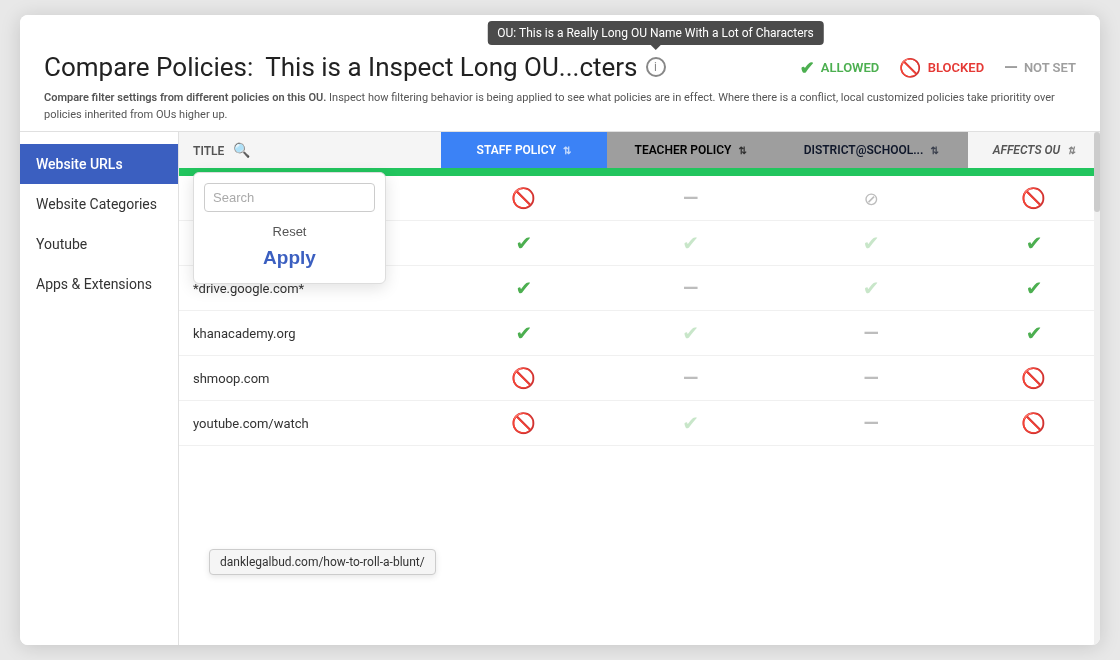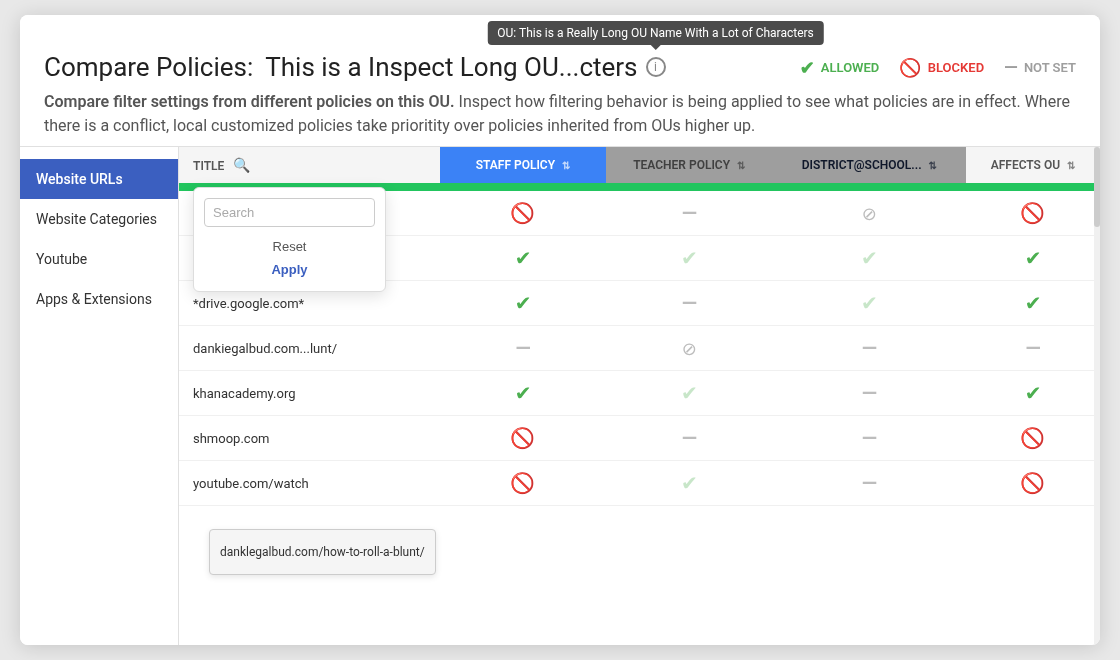--- a/index.html
+++ b/index.html
@@ -91,21 +91,21 @@
       gap: 6px;
       font-weight: 600;
     }
     .legend-allowed { color: #4caf50; }
     .legend-blocked { color: #e53935; }
     .legend-notset { color: #9e9e9e; }
     .check-icon { color: #4caf50; font-size: 18px; }
     .block-icon { color: #e53935; font-size: 18px; }
     .dash-icon { color: #9e9e9e; font-size: 18px; }
     .header-desc {
-      font-size: 16px;
+      font-size: 11px;
       color: #555;
       line-height: 1.5;
     }
     .header-desc strong { font-weight: 600; }
     .content {
       display: flex;
       flex: 1;
       overflow: hidden;
     }
     .sidebar {
@@ -156,33 +156,34 @@
       min-width: 220px;
       position: relative;
     }
     th.staff-col {
       background: #3b82f6;
       color: #fff;
       min-width: 140px;
     }
     th.teacher-col {
       background: #9e9e9e;
-      color: #404040;
+      color: #000000;
       text-align: center;
       min-width: 140px;
     }
     th.district-col {
       background: #9e9e9e;
       color: #0f172a;
       text-align: center;
       min-width: 140px;
     }
     th.affects-col {
       text-align: center;
       min-width: 110px;
+      font-style: italic;
     }
     th .sort-arrows {
       display: inline-block;
       margin-left: 4px;
       color: inherit;
       opacity: 0.7;
       font-size: 10px;
     }
     td {
       padding: 10px 14px;
@@ -232,41 +233,41 @@
       border: none;
       color: #555;
       font-size: 13px;
       cursor: pointer;
       padding: 4px 8px;
     }
     .btn-apply {
       background: none;
       border: none;
       color: #3b5fc0;
-      font-size: 13px;
+      font-size: 19px;
       font-weight: 600;
       cursor: pointer;
       padding: 4px 8px;
     }
     .title-search-icon {
       margin-left: 6px;
       color: #666;
       cursor: pointer;
       font-size: 14px;
     }
 
     
     .url-tooltip {
       position: absolute;
       left: 30px;
       bottom: 70px;
       background: #f5f5f5;
       border: 1px solid #ccc;
       border-radius: 4px;
-      padding: 15px 10px;
+      padding: 5px 10px;
       font-size: 12px;
       color: #333;
       white-space: nowrap;
       pointer-events: none;
       z-index: 100;
       box-shadow: 0 2px 6px rgba(0,0,0,0.1);
     }
     .scrollbar-track {
       position: absolute;
       right: 0;
@@ -388,27 +389,20 @@
     <td class="icon-cell"><span class="cell-check">✔</span></td>
   </tr>
               <tr>
     <td class="title-cell">*drive.google.com*</td>
     <td class="icon-cell"><span class="cell-check">✔</span></td>
     <td class="icon-cell"><span class="cell-dash">—</span></td>
     <td class="icon-cell"><span class="cell-ghost-check">✔</span></td>
     <td class="icon-cell"><span class="cell-check">✔</span></td>
   </tr>
               <tr>
-    <td class="title-cell">dankiegalbud.com...lunt/</td>
-    <td class="icon-cell"><span class="cell-dash">—</span></td>
-    <td class="icon-cell"><span class="cell-slash">⊘</span></td>
-    <td class="icon-cell"><span class="cell-dash">—</span></td>
-    <td class="icon-cell"><span class="cell-dash">—</span></td>
-  </tr>
-              <tr>
     <td class="title-cell">khanacademy.org</td>
     <td class="icon-cell"><span class="cell-check">✔</span></td>
     <td class="icon-cell"><span class="cell-ghost-check">✔</span></td>
     <td class="icon-cell"><span class="cell-dash">—</span></td>
     <td class="icon-cell"><span class="cell-check">✔</span></td>
   </tr>
               <tr>
     <td class="title-cell">shmoop.com</td>
     <td class="icon-cell"><span class="cell-block">🚫</span></td>
     <td class="icon-cell"><span class="cell-dash">—</span></td>

